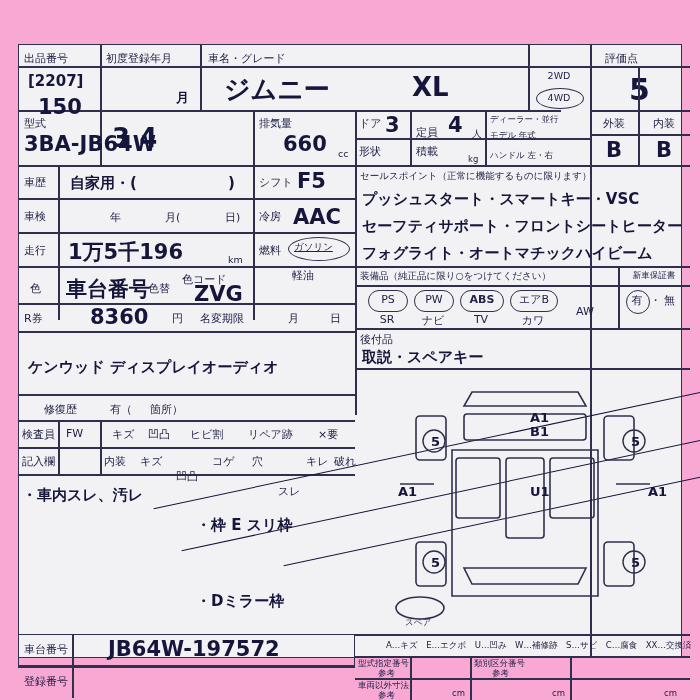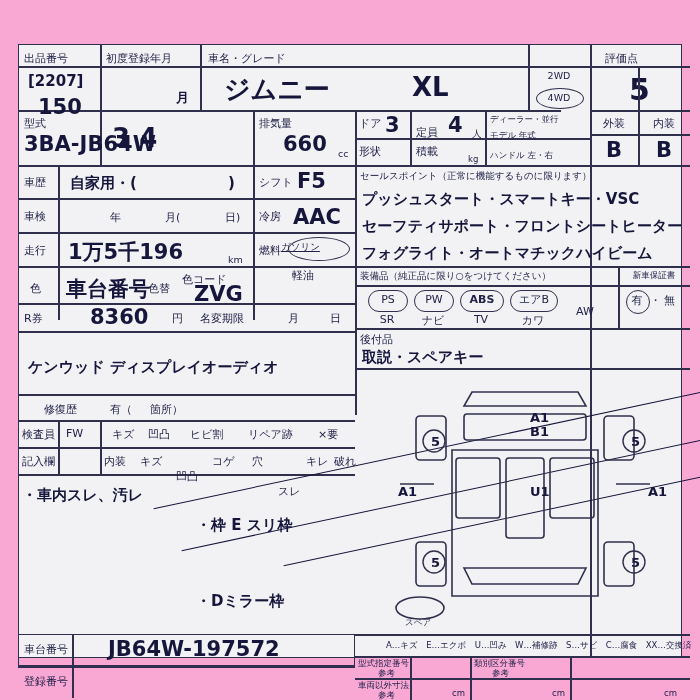--- a/index.html
+++ b/index.html
@@ -114,21 +114,21 @@
   <div class="lbl" style="left:165px;top:210px;">月(</div>
   <div class="lbl" style="left:225px;top:210px;">日)</div>
   <div class="lbl" style="left:259px;top:209px;">冷房</div>
   <div class="hw hw-md" style="left:293px;top:205px;">AAC</div>
 
   <div class="lbl" style="left:24px;top:243px;">走行</div>
   <div class="hw hw-md" style="left:68px;top:238px;">1万5千196</div>
   <div class="lbl9" style="left:228px;top:254px;">km</div>
   <div class="lbl" style="left:259px;top:243px;">燃料</div>
   <div class="ell" style="left:288px;top:237px;width:60px;height:22px;"></div>
-  <div class="lbl9" style="left:281px;top:241px;text-decoration:underline;">ガソリン</div>
+  <div class="lbl9" style="left:294px;top:241px;text-decoration:underline;">ガソリン</div>
   <div class="lbl" style="left:292px;top:268px;">軽油</div>
 
   <div class="lbl" style="left:30px;top:281px;">色</div>
   <div class="hw hw-md" style="left:66px;top:275px;">車台番号</div>
   <div class="lbl" style="left:148px;top:281px;">色替</div>
   <div class="lbl" style="left:182px;top:272px;">色コード</div>
   <div class="hw hw-md" style="left:194px;top:282px;">ZVG</div>
 
   <div class="lbl" style="left:24px;top:311px;">R券</div>
   <div class="hw hw-md" style="left:90px;top:305px;">8360</div>

